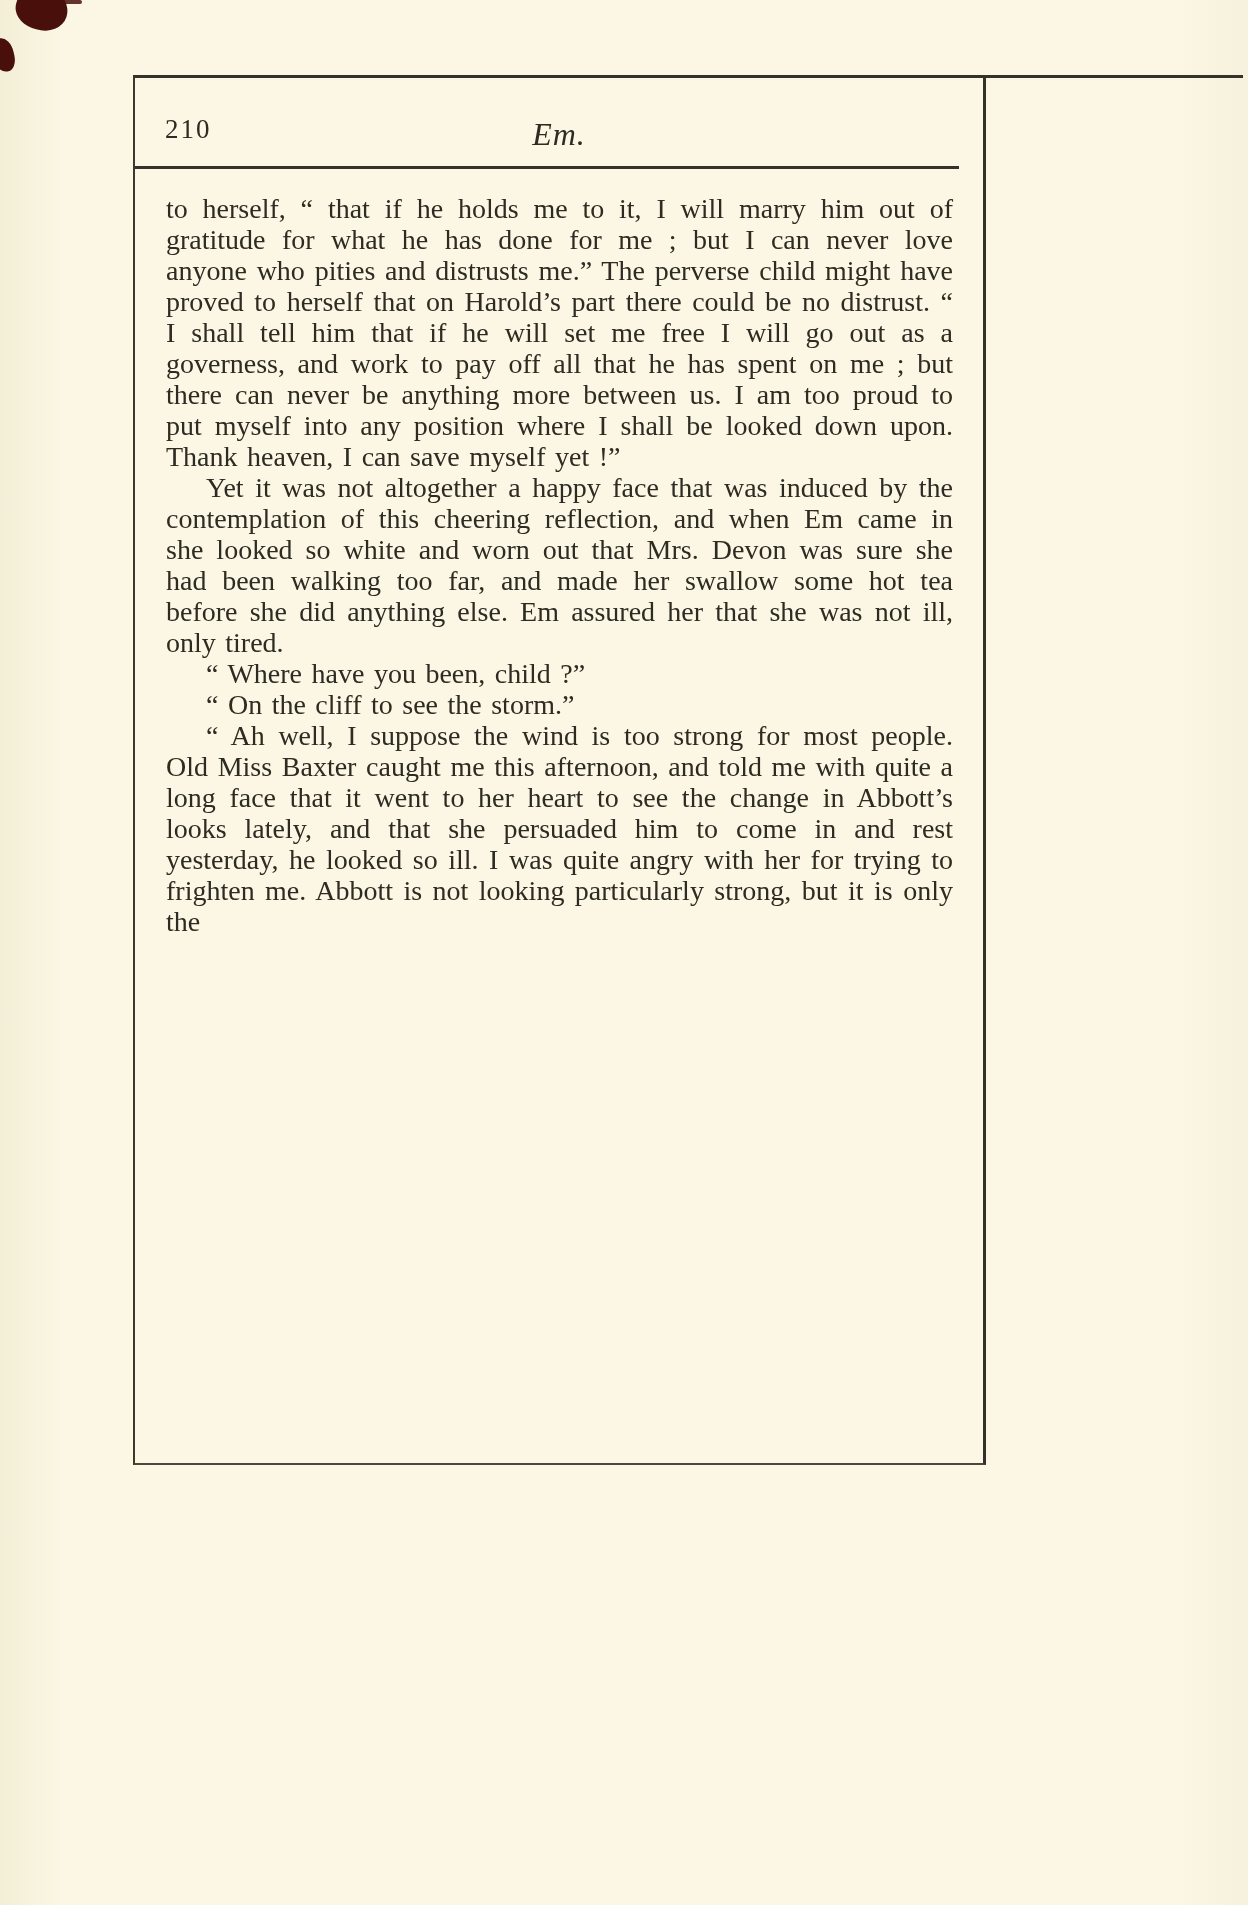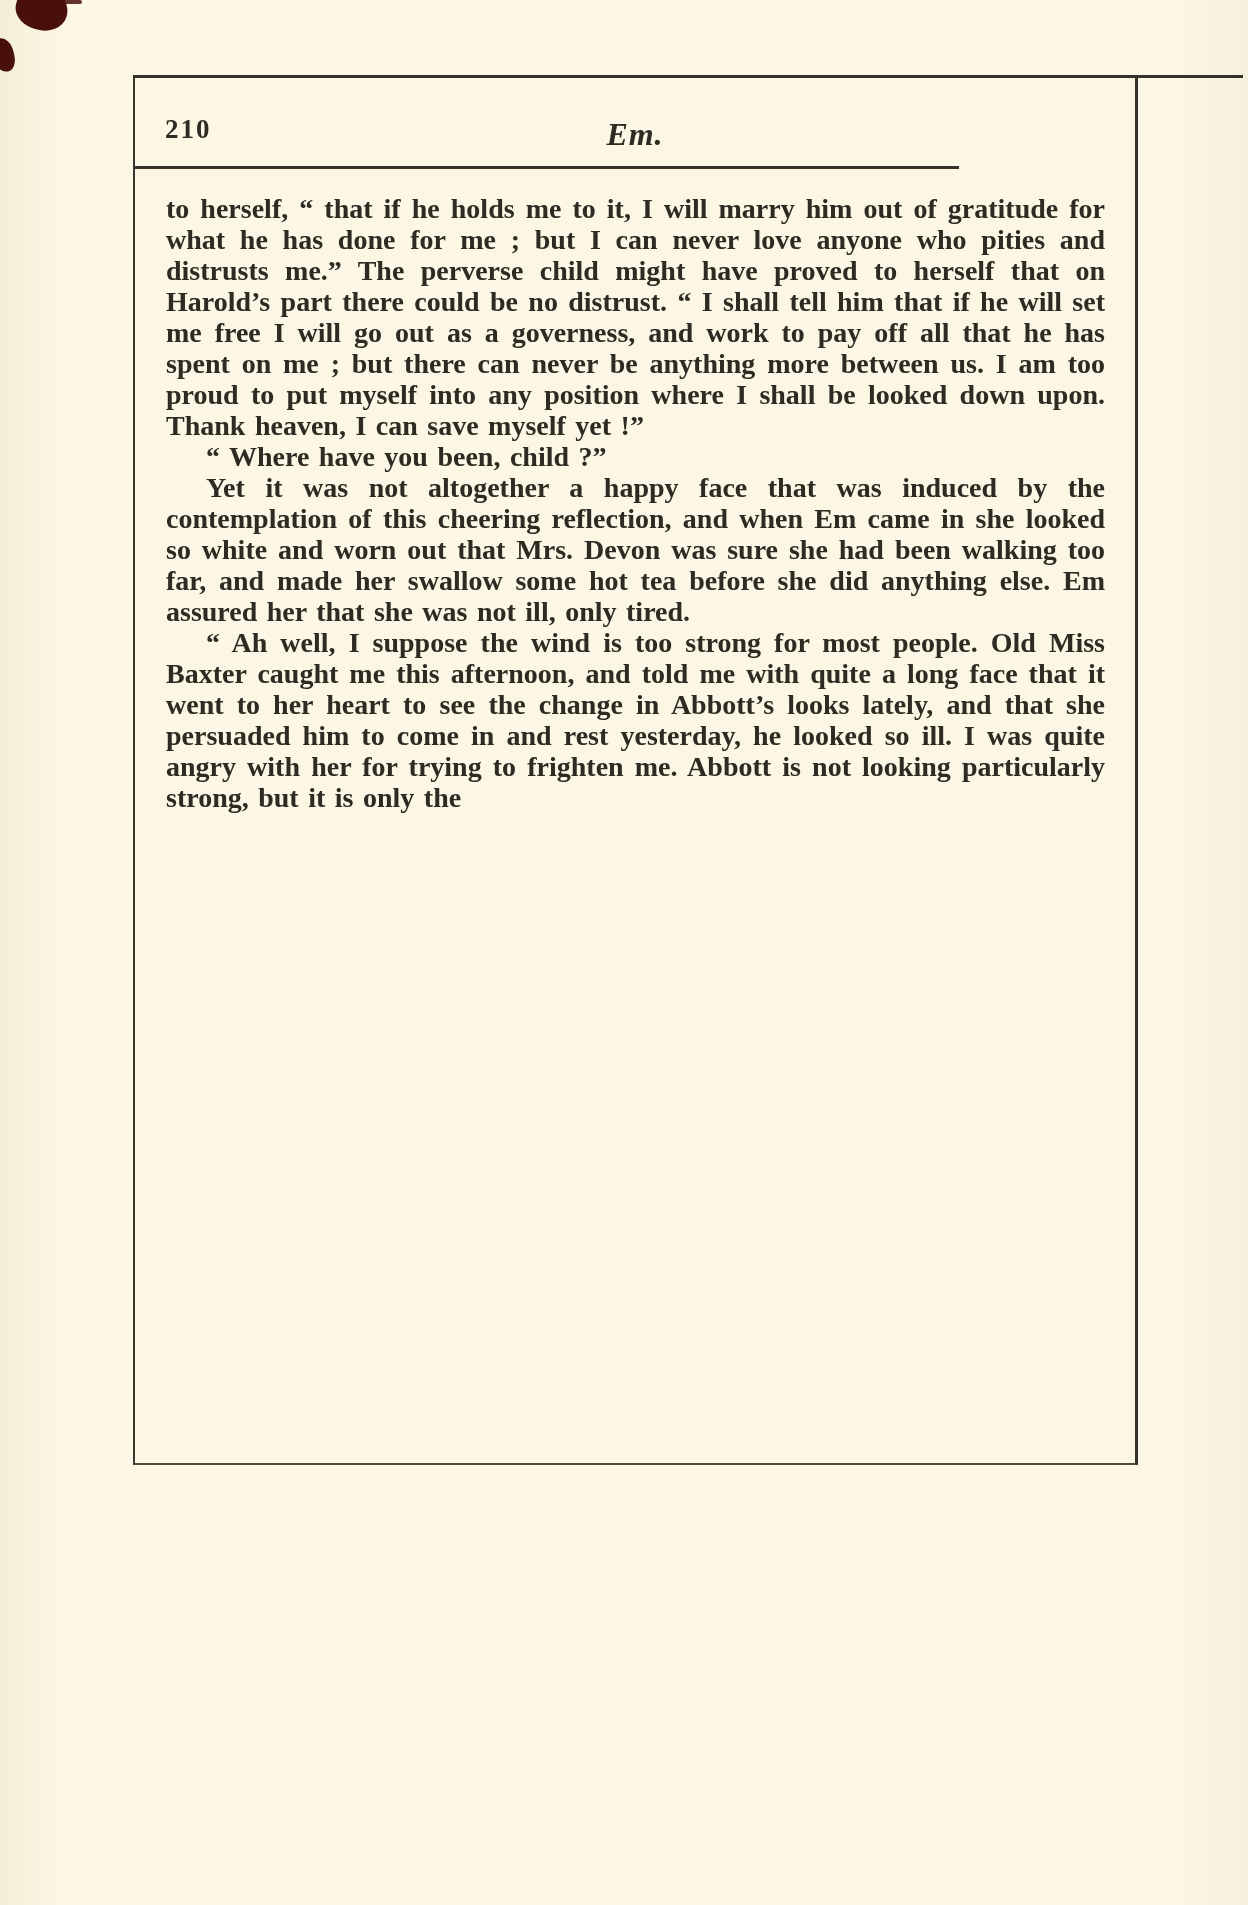--- a/index.html
+++ b/index.html
@@ -46,26 +46,25 @@
   .top-rule-extension {
     position: absolute;
     left: 985px; top: 75px;
     width: 258px; height: 3px;
     background: #34322a;
   }
 
   .frame {
     position: absolute;
     left: 133px; top: 75px;
-    width: 1005px; height: 1390px;
+    width: 853px; height: 1390px;
     border-top: 3px solid #34322a;
     border-left: 2px solid #3a382f;
     border-right: 3px solid #34322a;
     border-bottom: 2px solid #4a473c;
-    font-weight: bold;
   }
 
   .page-header {
     position: relative;
     height: 74px;
     margin-top: 12px;
   }
   .page-number {
     position: absolute;
     left: 30px; top: 24px;
@@ -113,17 +112,18 @@
 <div class="top-rule-extension"></div>
 
 <div class="frame">
   <div class="page-header">
     <span class="page-number">210</span>
     <span class="running-head">Em.</span>
   </div>
   <div class="header-rule"></div>
   <div class="text-body">
       <p class="para">to herself, “ that if he holds me to it, I will marry him out of gratitude for what he has done for me ; but I can never love anyone who pities and distrusts me.” The perverse child might have proved to herself that on Harold’s part there could be no distrust. “ I shall tell him that if he will set me free I will go out as a governess, and work to pay off all that he has spent on me ; but there can never be anything more between us. I am too proud to put myself into any position where I shall be looked down upon. Thank heaven, I can save myself yet !”</p>
+      <p class="para indent">Yet it was not altogether a happy face that was induced by the contemplation of this cheering reflection, and when Em came in she looked so white and worn out that Mrs. Devon was sure she had been walking too far, and made her swallow some hot tea before she did anything else. Em assured her that she was not ill, only tired.</p>
       <p class="para indent">“ Where have you been, child ?”</p>
-      <p class="para indent">Yet it was not altogether a happy face that was induced by the contemplation of this cheering reflection, and when Em came in she looked so white and worn out that Mrs. Devon was sure she had been walking too far, and made her swallow some hot tea before she did anything else. Em assured her that she was not ill, only tired.</p>
+      <p class="para indent">“ On the cliff to see the storm.”</p>
       <p class="para indent">“ Ah well, I suppose the wind is too strong for most people. Old Miss Baxter caught me this afternoon, and told me with quite a long face that it went to her heart to see the change in Abbott’s looks lately, and that she persuaded him to come in and rest yesterday, he looked so ill. I was quite angry with her for trying to frighten me. Abbott is not looking particularly strong, but it is only the</p>
     </div>
 </div>
 
 </body></html>

